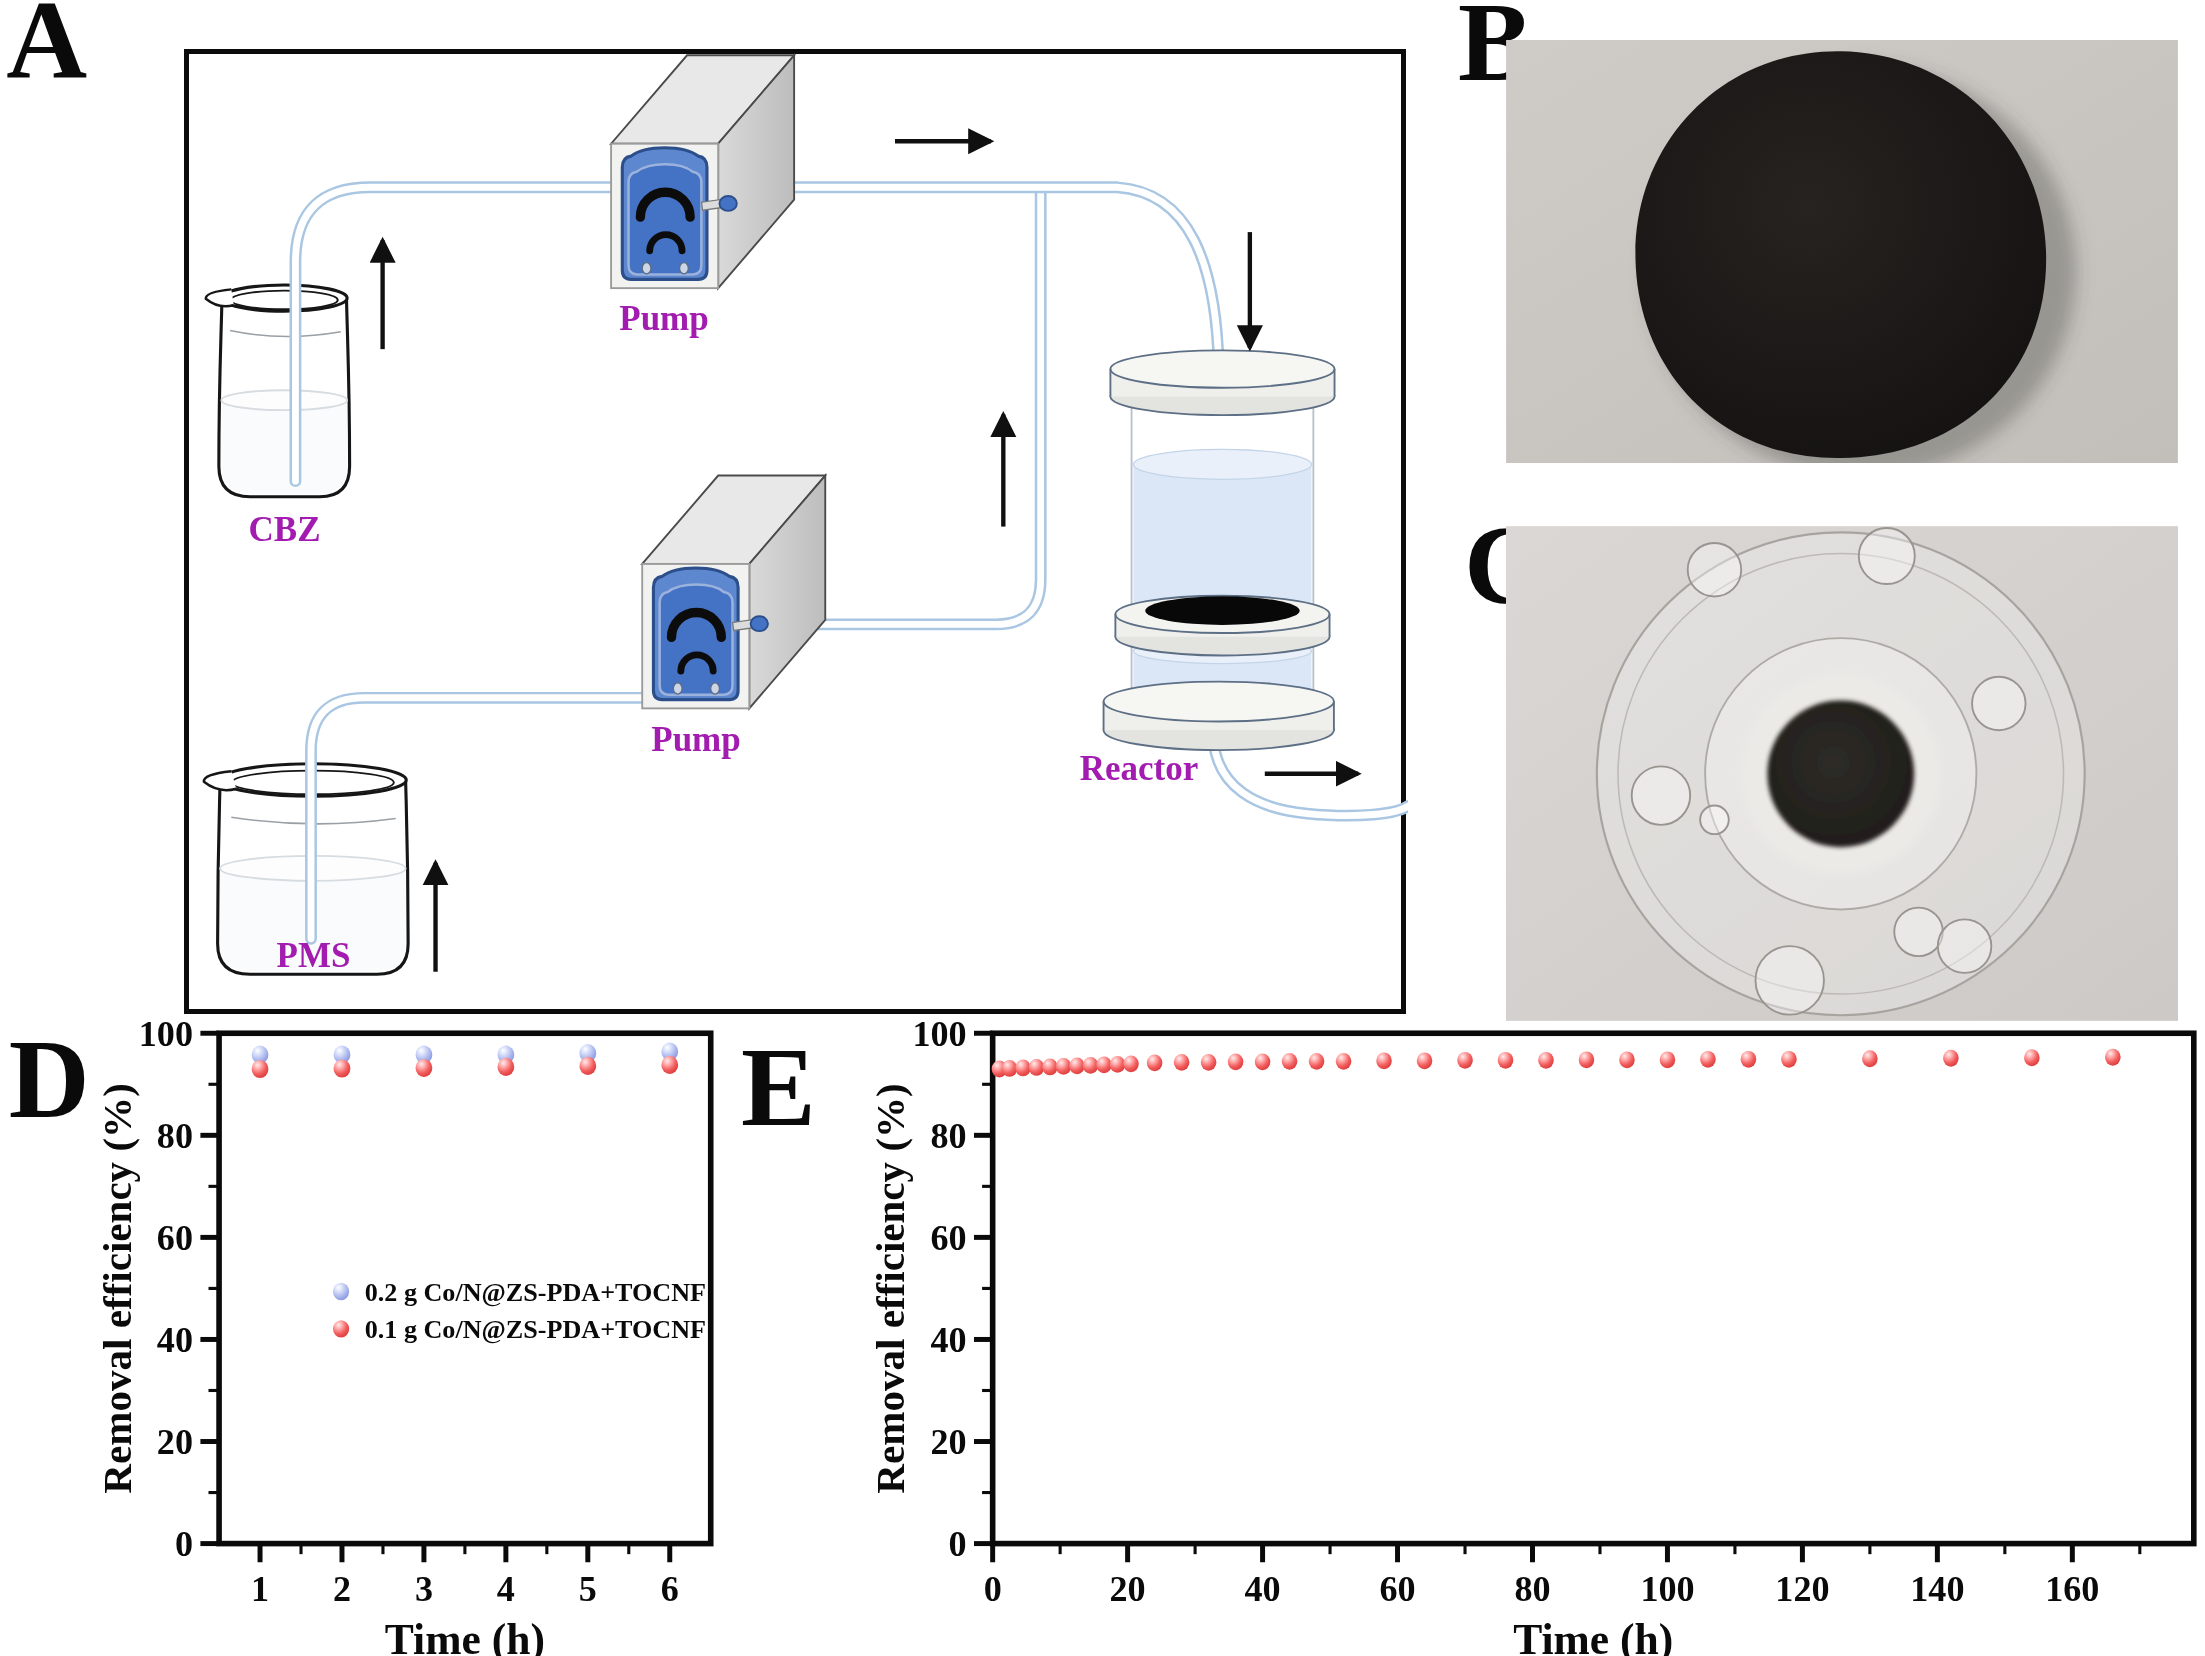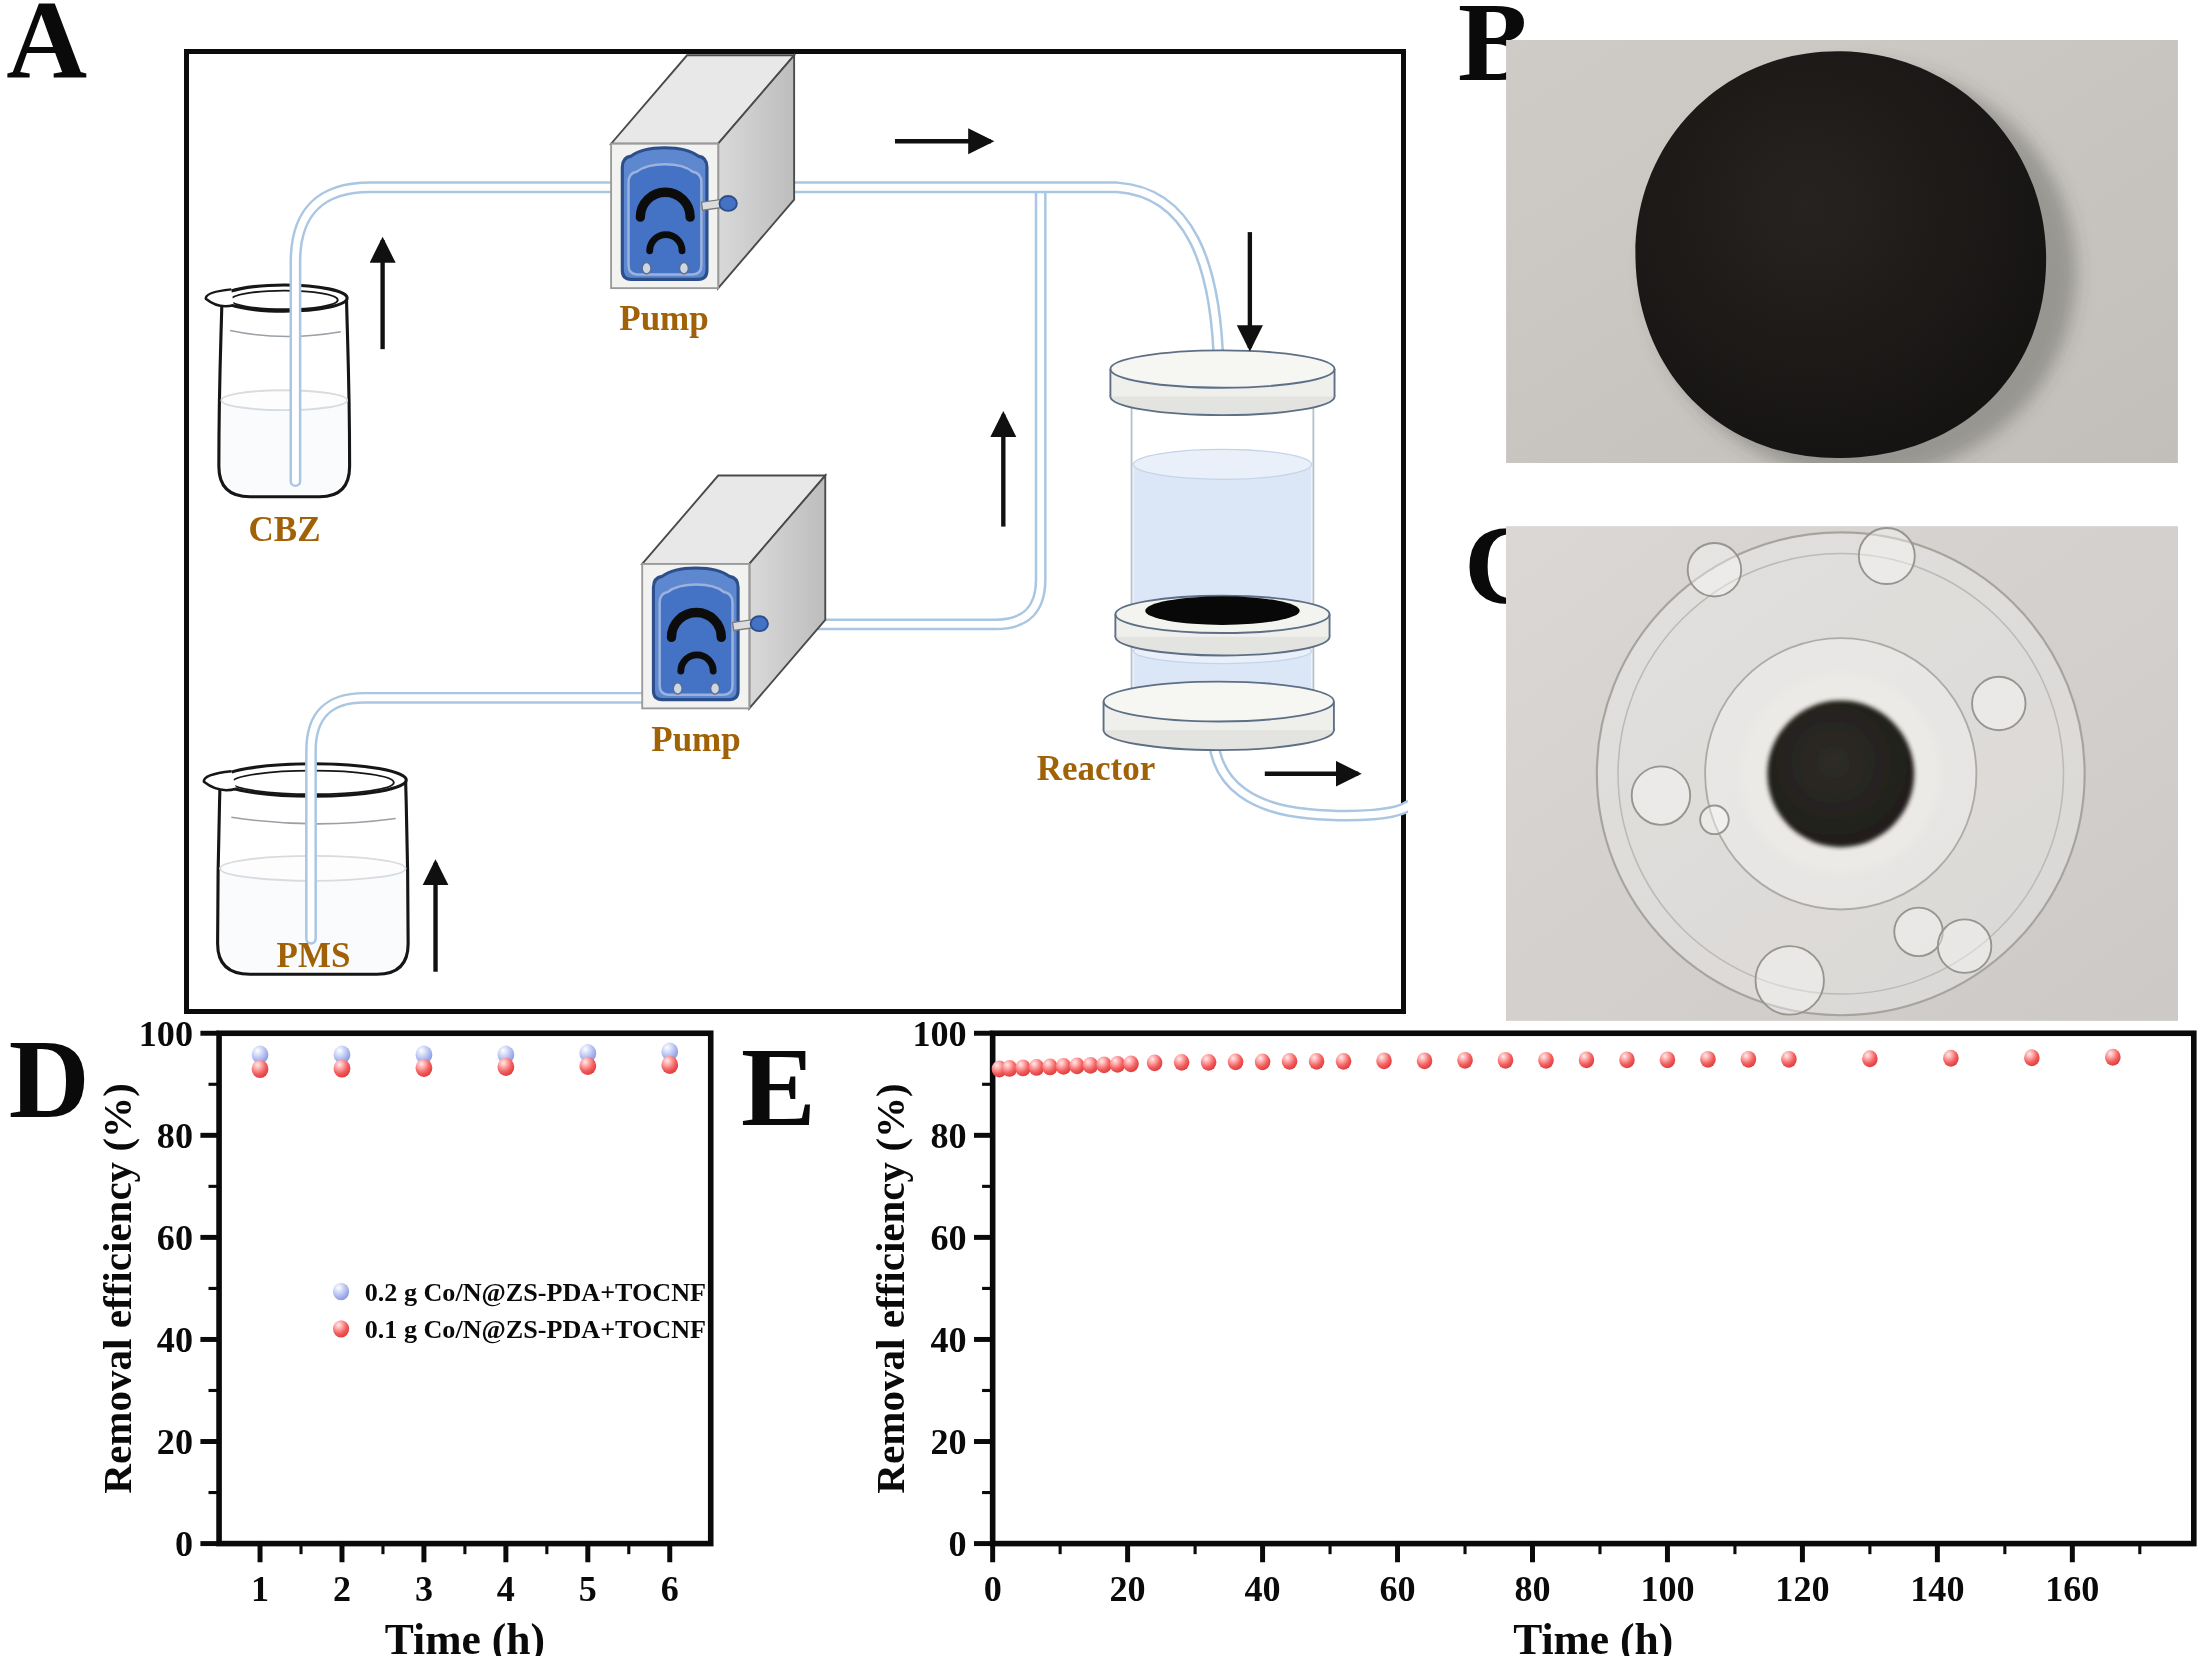--- a/index.html
+++ b/index.html
@@ -1,21 +1,21 @@
 <!DOCTYPE html>
 <html style="font-size:10px"><head>
 <meta charset="utf-8">
 <style>
   html,body{margin:0;padding:0;background:#ffffff;}
   #page{position:relative;width:2205px;height:1657px;background:#ffffff;overflow:hidden;
         font-family:"Liberation Serif","DejaVu Serif",serif;}
   .abs{position:absolute;}
   .plabel{position:absolute;font-weight:bold;font-size:112px;line-height:1;color:#0a0a0a;
           font-family:"Liberation Serif","DejaVu Serif",serif;}
-  .dlabel{position:absolute;font-weight:bold;font-size:35px;line-height:1;color:#a16207;
+  .dlabel{position:absolute;font-weight:bold;font-size:35px;line-height:1;color:#a21caf;
           text-align:center;font-family:"Liberation Serif","DejaVu Serif",serif;}
   #panelA-frame{position:absolute;left:184px;top:49px;width:1212px;height:955px;
                 border:5.6px solid #0b0b0b;background:#ffffff;}
   .photo{position:absolute;}
   .tube-outer{fill:none;stroke:#a9c6e2;stroke-width:19;stroke-linecap:round;}
   .tube-inner{fill:none;stroke:#ffffff;stroke-width:11;stroke-linecap:round;}
   .flow-arrow{fill:none;stroke:#101010;stroke-width:7;}
 </style>
 </head>
 <body>
@@ -130,21 +130,21 @@
       <path class="flow-arrow" d="M1612,845 V665" marker-end="url(#arr)"></path>
       <path class="flow-arrow" d="M700,1560 V1385" marker-end="url(#arr)"></path>
       <path class="flow-arrow" d="M2032,1242 H2182" marker-end="url(#arr)"></path>
     </g>
   </svg>
 
   <div class="dlabel" style="left:216px;top:512px;width:137px">CBZ</div>
   <div class="dlabel" style="left:245px;top:938px;width:137px">PMS</div>
   <div class="dlabel" style="left:594px;top:301px;width:140px">Pump</div>
   <div class="dlabel" style="left:626px;top:722px;width:140px">Pump</div>
-  <div class="dlabel" style="left:1018px;top:751px;width:156px">Reactor</div>
+  <div class="dlabel" style="left:1061px;top:751px;width:156px">Reactor</div>
 
   <div class="photo" style="left:1506px;top:40px;width:672px;height:423px">
     <svg width="672" height="423" viewBox="0 0 1080 680">
       <defs>
         <linearGradient id="bgB" x1="0" y1="0" x2="1" y2="1">
           <stop offset="0" stop-color="#cfccc8"></stop>
             <stop offset="1" stop-color="#c2bfbb"></stop>
         </linearGradient>
         <radialGradient id="discB" cx="42%" cy="38%" r="75%">
           <stop offset="0" stop-color="#262320"></stop>

